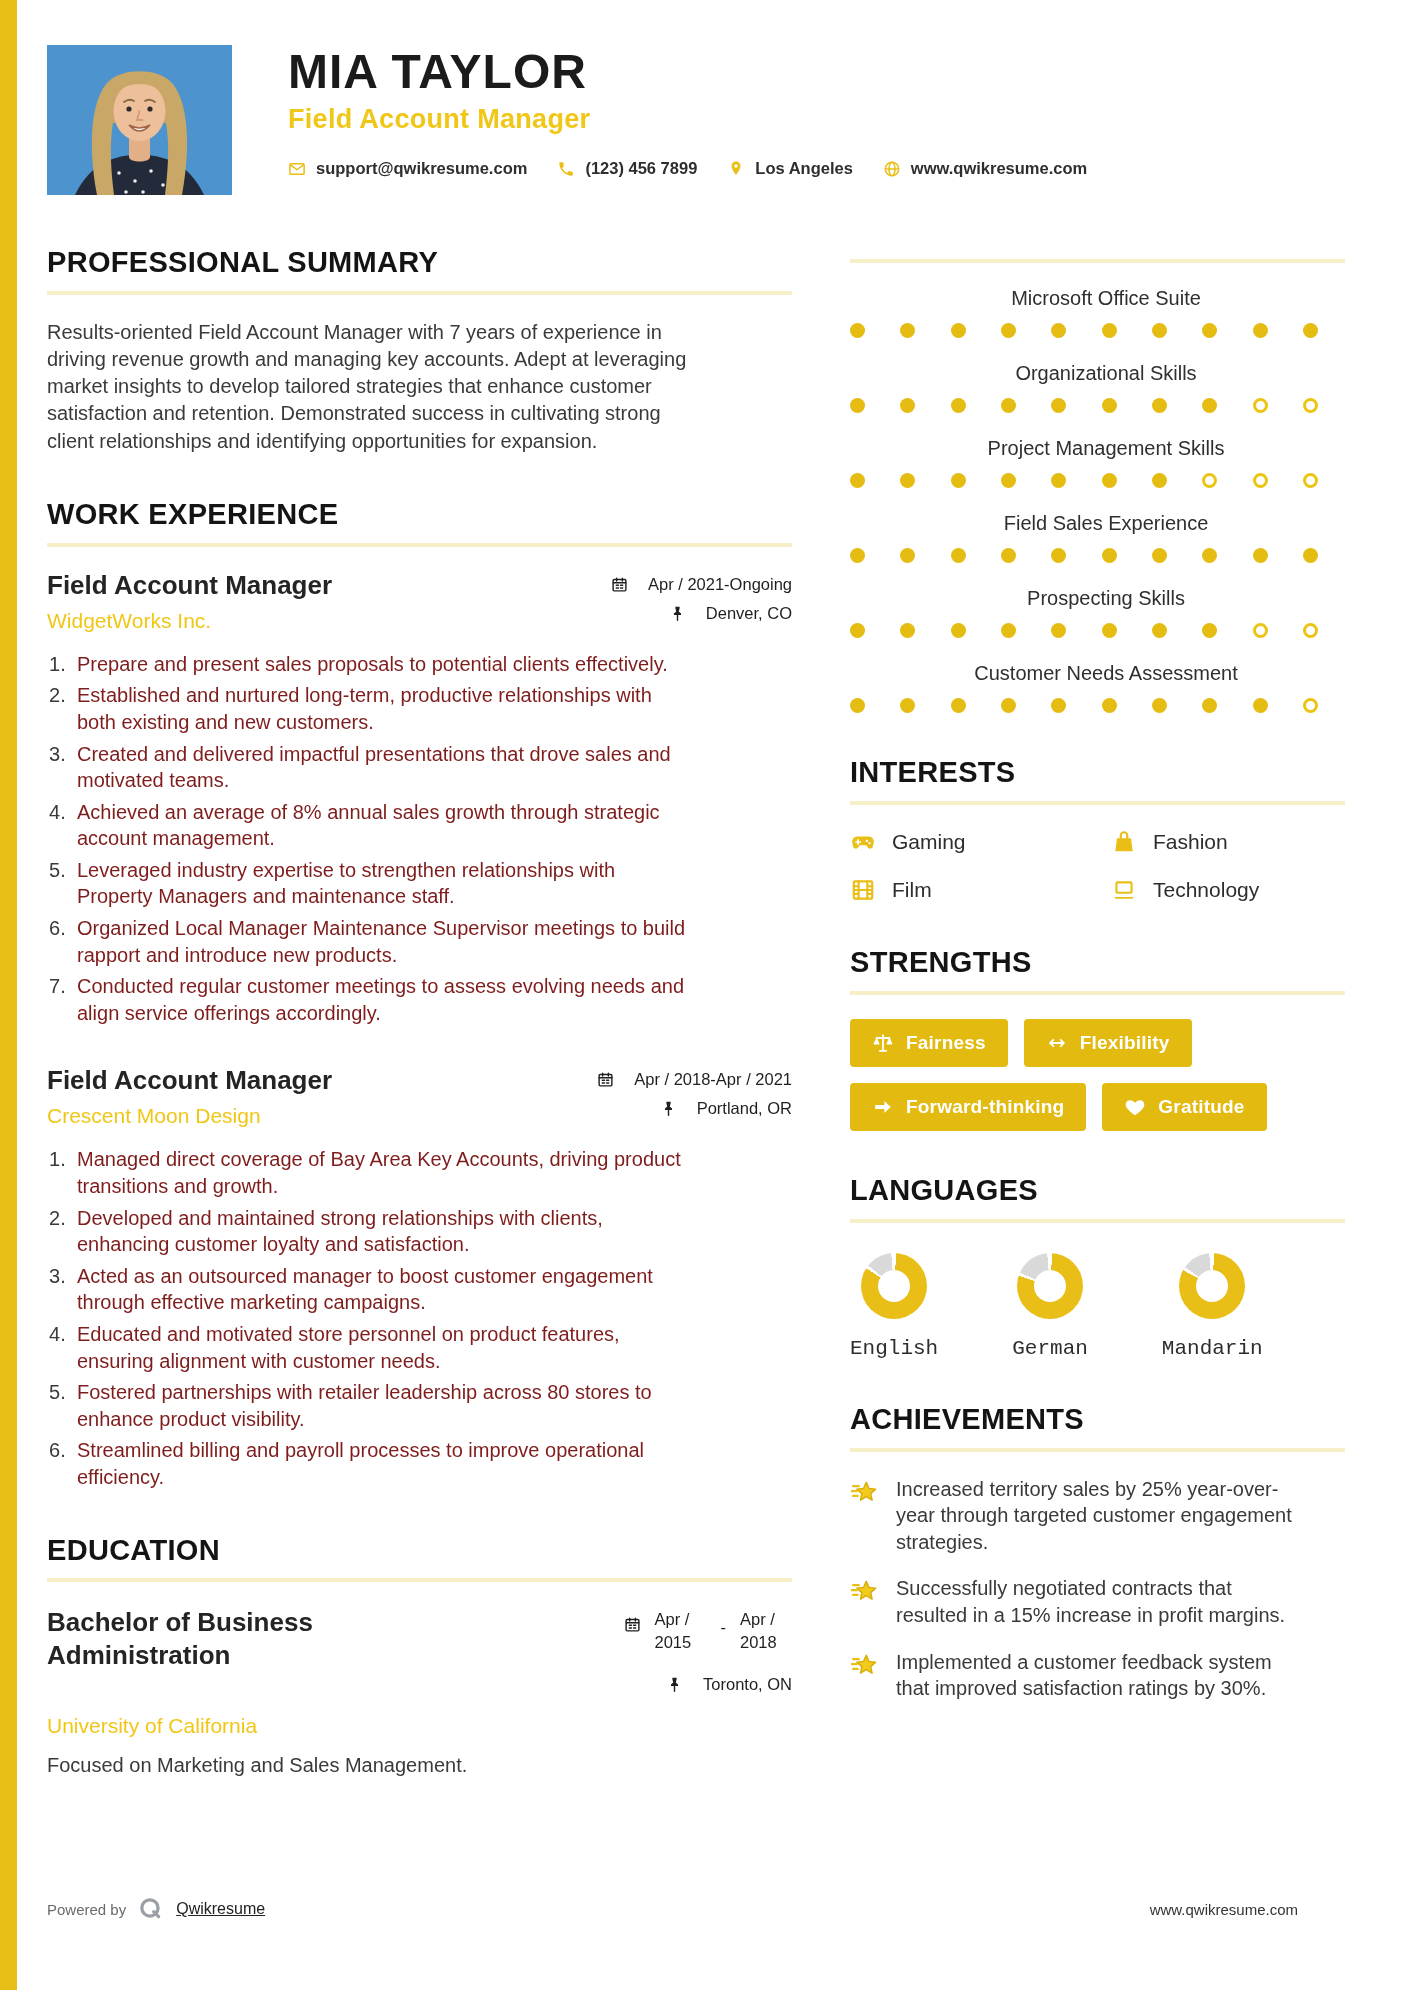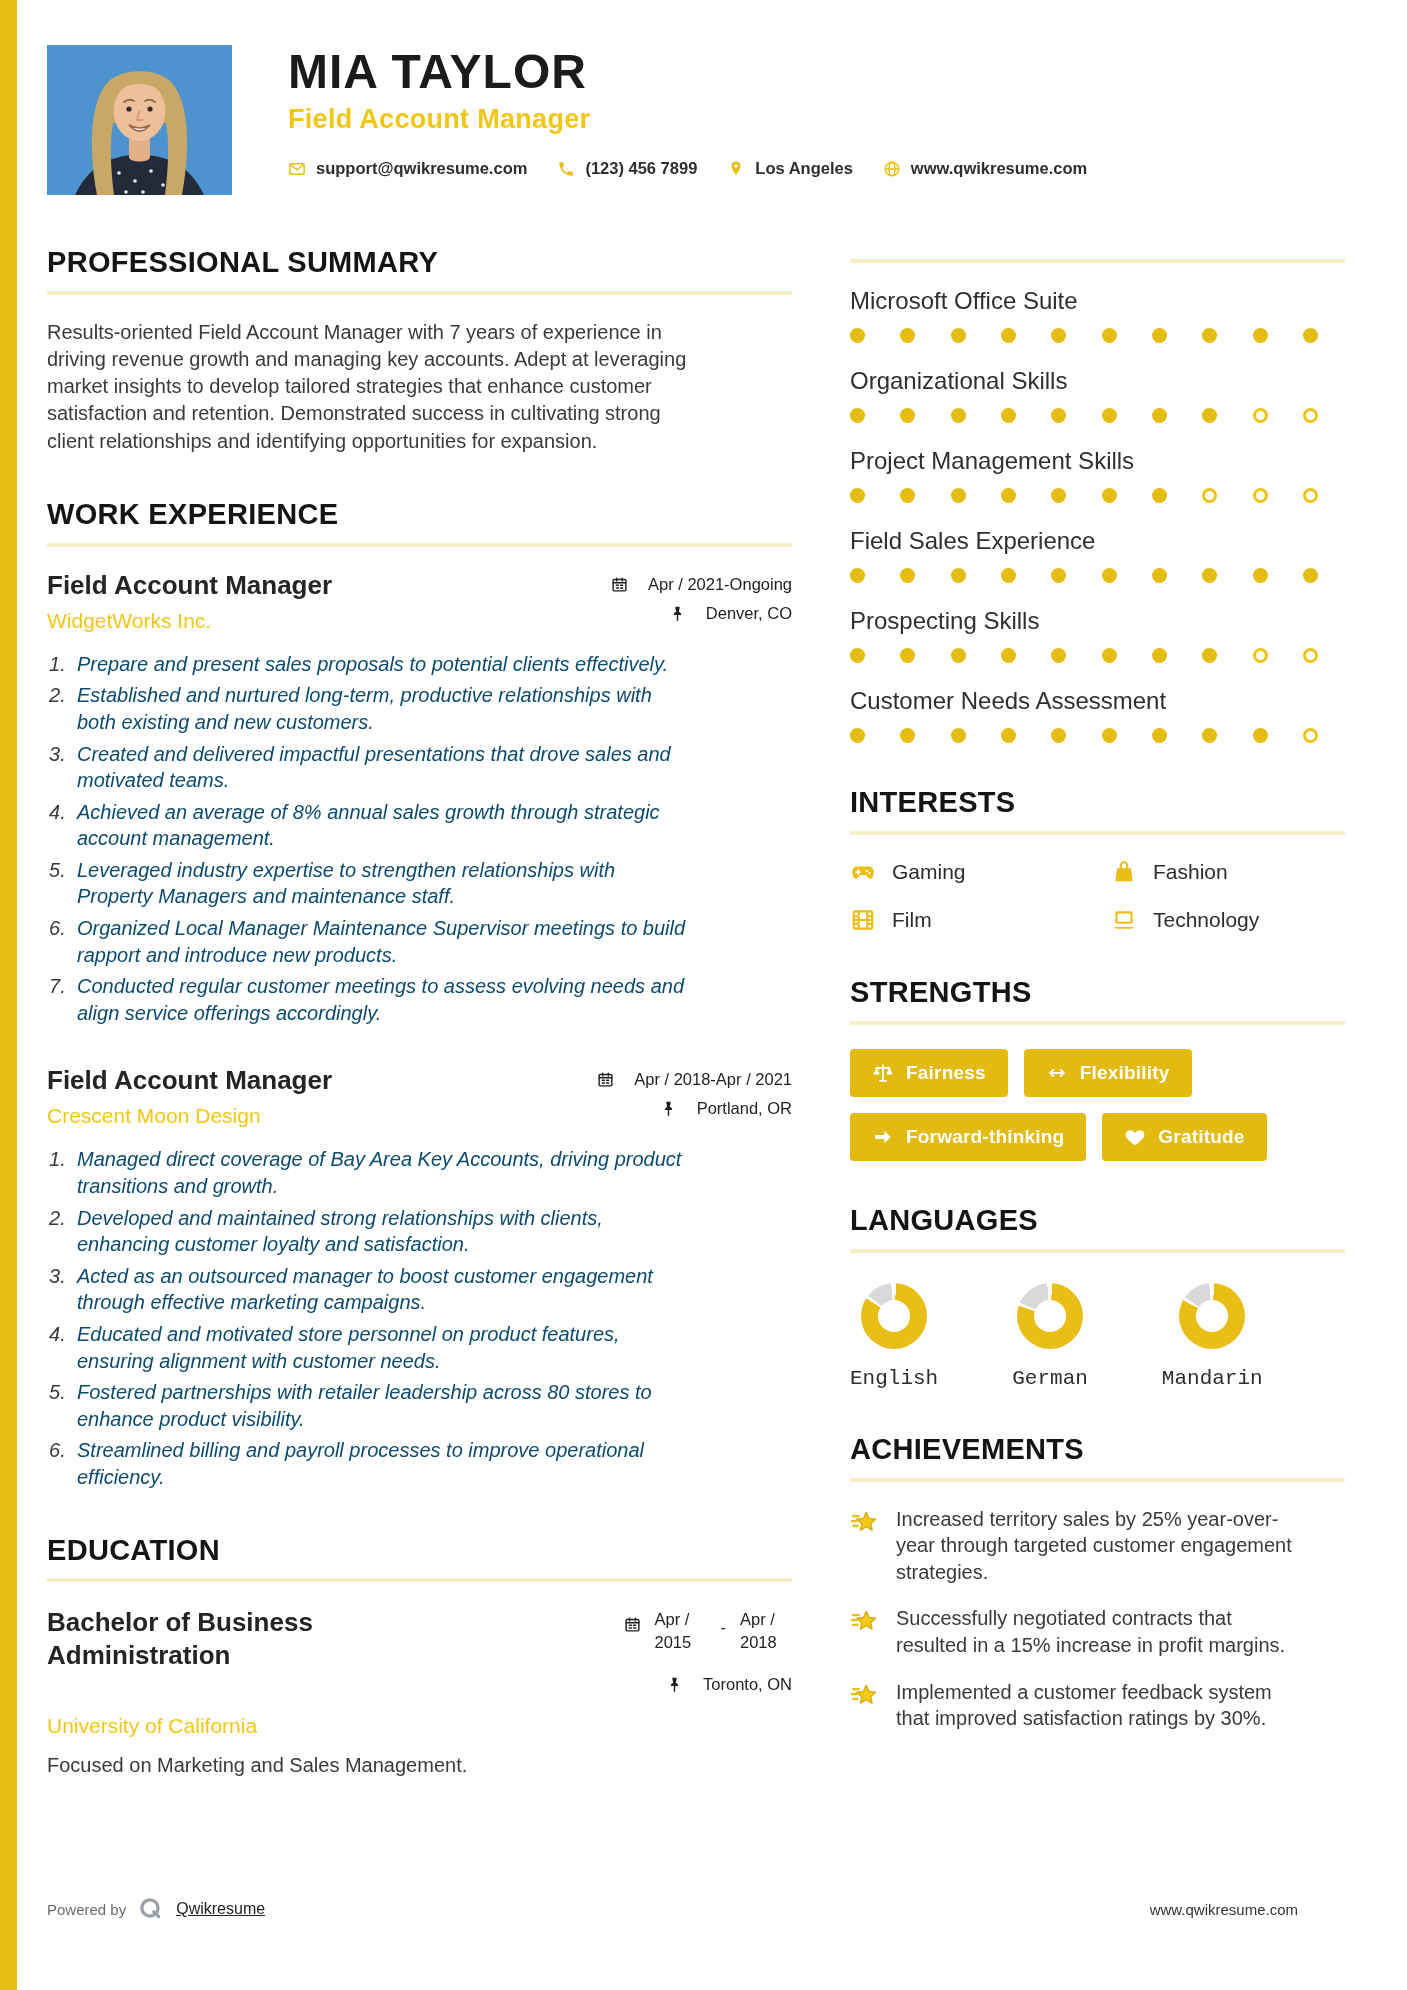--- a/index.html
+++ b/index.html
@@ -40,37 +40,37 @@
 
   .job { margin-bottom: 40px; }
   .job-head { display:flex; justify-content:space-between; align-items:flex-start; }
   .job-title { margin:0; font-size:26px; font-weight:700; color:#242424; line-height:1.15; max-width:430px; }
   .company { margin-top:8px; font-size:21px; color:#F0C617; font-weight:400; }
   .job-meta { text-align:right; flex:0 0 auto; padding-top:4px; }
   .meta-row { display:flex; justify-content:flex-end; align-items:center; gap:20px; font-size:16.5px; color:#1f1f1f; margin-bottom:10px; }
   .meta-row .icn { color:#1f1f1f; }
 
   ol.bullets { margin:18px 0 0 0; padding:0; list-style:none; counter-reset: it; max-width:645px; }
-  ol.bullets li { counter-increment: it; position:relative; padding-left:30px; font-size:20px; line-height:1.33; color:#0c4a6e; margin-bottom:5px;font-style:italic; }
+  ol.bullets li { counter-increment: it; position:relative; padding-left:30px; font-size:20px; line-height:1.33; color:#7f1d1d; margin-bottom:5px; }
   ol.bullets li::before { content: counter(it) "."; position:absolute; left:2px; top:0; color:#3a3a3a; }
 
   .edu-head { display:flex; justify-content:space-between; align-items:flex-start; }
   .degree { margin:0; font-size:26px; font-weight:700; color:#242424; line-height:1.25; max-width:330px; }
   .edu-meta { text-align:right; padding-top:2px; }
   .edu-date { display:flex; align-items:flex-start; gap:14px; justify-content:flex-end; font-size:16.5px; color:#1f1f1f; }
   .edu-date .part { width:52px; line-height:1.35; text-align:left; }
   .edu-date .dash { padding-top:10px; }
   .edu-date .icn { margin-top:8px; color:#1f1f1f; }
   .edu-loc { margin-top:22px; }
   .school { margin-top:10px; font-size:21px; color:#F0C617; }
   .edu-note { margin-top:16px; font-size:20px; color:#3a3a3a; }
 
   
   .skill { margin-bottom:24px; }
-  .skill-name { font-size:24px; color:#2f2f2f; margin-bottom:13px; }
+  .skill-name { font-size:20px; color:#2f2f2f; margin-bottom:13px;text-align:center; }
   .dots { display:flex; justify-content:space-between; width:468px; }
   .dot { width:15px; height:15px; border-radius:50%; }
   .dot.f { background:#E5BC12; }
   .dot.e { border:3px solid #ECC414; background:#fff; }
 
   .int-grid { display:grid; grid-template-columns: 1fr 1fr; row-gap:22px; column-gap:10px; }
   .int-item { display:flex; align-items:center; gap:16px; font-size:21px; color:#2d2d2d; }
   .int-item .icn { color:#E9BE16; }
 
   .strength-wrap { display:flex; flex-wrap:wrap; gap:16px; max-width:470px; }

